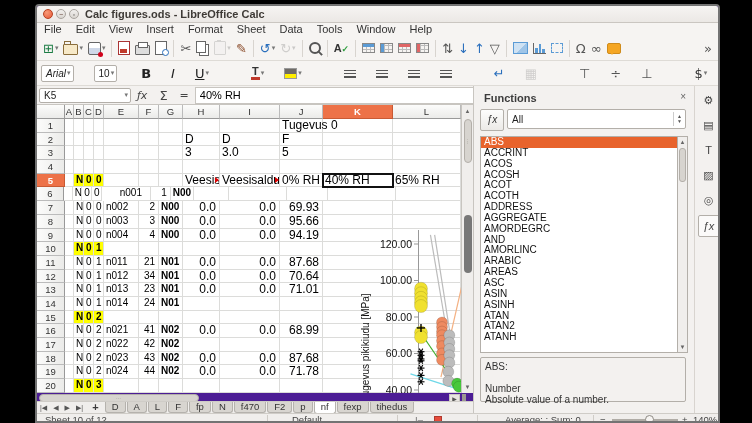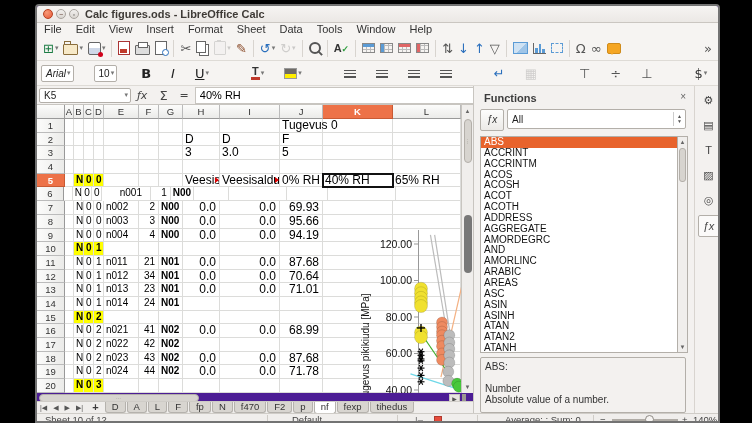--- a/index.html
+++ b/index.html
@@ -124,21 +124,21 @@
   #fxbtn{position:absolute;left:6px;top:23px;width:22px;height:20px;background:linear-gradient(#fdfdfc,#eceae7);
     border:1px solid #b3afa9;border-radius:2px;font-size:10px;color:#333;text-align:center;line-height:19px;font-style:italic}
   #catcombo{position:absolute;left:33px;top:23px;width:179px;height:20px}
   .stepper{display:inline-flex;flex-direction:column;font-size:5px;color:#555;line-height:5px;border-left:1px solid #ccc;padding:2px 3px}
   #fnlist{position:absolute;left:6px;top:50px;width:206px;height:217px;background:#fff;border:1px solid #b3afa9;box-sizing:border-box;overflow:hidden}
   #fnlist ul{list-style:none;margin:0;padding:0}
   #fnlist li{height:10.85px;font-size:10px;line-height:10.8px;padding-left:3px;color:#111;white-space:nowrap}
   #fnlist li.selfn{background:#e8632c;color:#fff}
   #fnscroll{position:absolute;right:6px;top:50px;width:11px;height:217px;background:#f0eeec;border:1px solid #b3afa9;box-sizing:border-box}
   #fnthumb{position:absolute;left:1px;top:11px;width:7px;height:34px;background:#d7d4cf;border:1px solid #b3afa9;border-radius:3px;box-sizing:border-box}
-  #descbox{position:absolute;left:6px;top:271px;width:206px;height:56px;border:1px solid #b3afa9;border-radius:2px;box-sizing:border-box;
+  #descbox{position:absolute;left:6px;top:271px;width:206px;height:45px;border:1px solid #b3afa9;border-radius:2px;box-sizing:border-box;
     padding:3px 4px;font-size:10px;color:#333}
   #descbox .dline{line-height:11px}
   
   #deckstrip{position:absolute;left:657px;top:80px;width:28px;height:327px;background:#f3f1ef;border-left:1px solid #d8d4cf;box-sizing:border-box;
     display:flex;flex-direction:column;align-items:center;padding-top:4px;gap:5px}
   .decktab{width:20px;height:20px;display:flex;align-items:center;justify-content:center;font-size:11px;color:#444;border-radius:2px}
   .decktab.active{border:1px solid #b3afa9;background:#fbfaf9;font-style:italic}
 </style>
 </head>
 <body>
@@ -822,21 +822,20 @@
       <span>All</span>
       <span class="stepper">
           <span>▲</span>
           <span>▼</span>
         </span>
     </span>
     <div id="fnlist">
         <ul>
           <li class="selfn">ABS</li>
           <li>ACCRINT</li>
-          <li>ACCRINTM</li>
           <li>ACOS</li>
           <li>ACOSH</li>
           <li>ACOT</li>
           <li>ACOTH</li>
           <li>ADDRESS</li>
           <li>AGGREGATE</li>
           <li>AMORDEGRC</li>
           <li>AND</li>
           <li>AMORLINC</li>
           <li>ARABIC</li>

